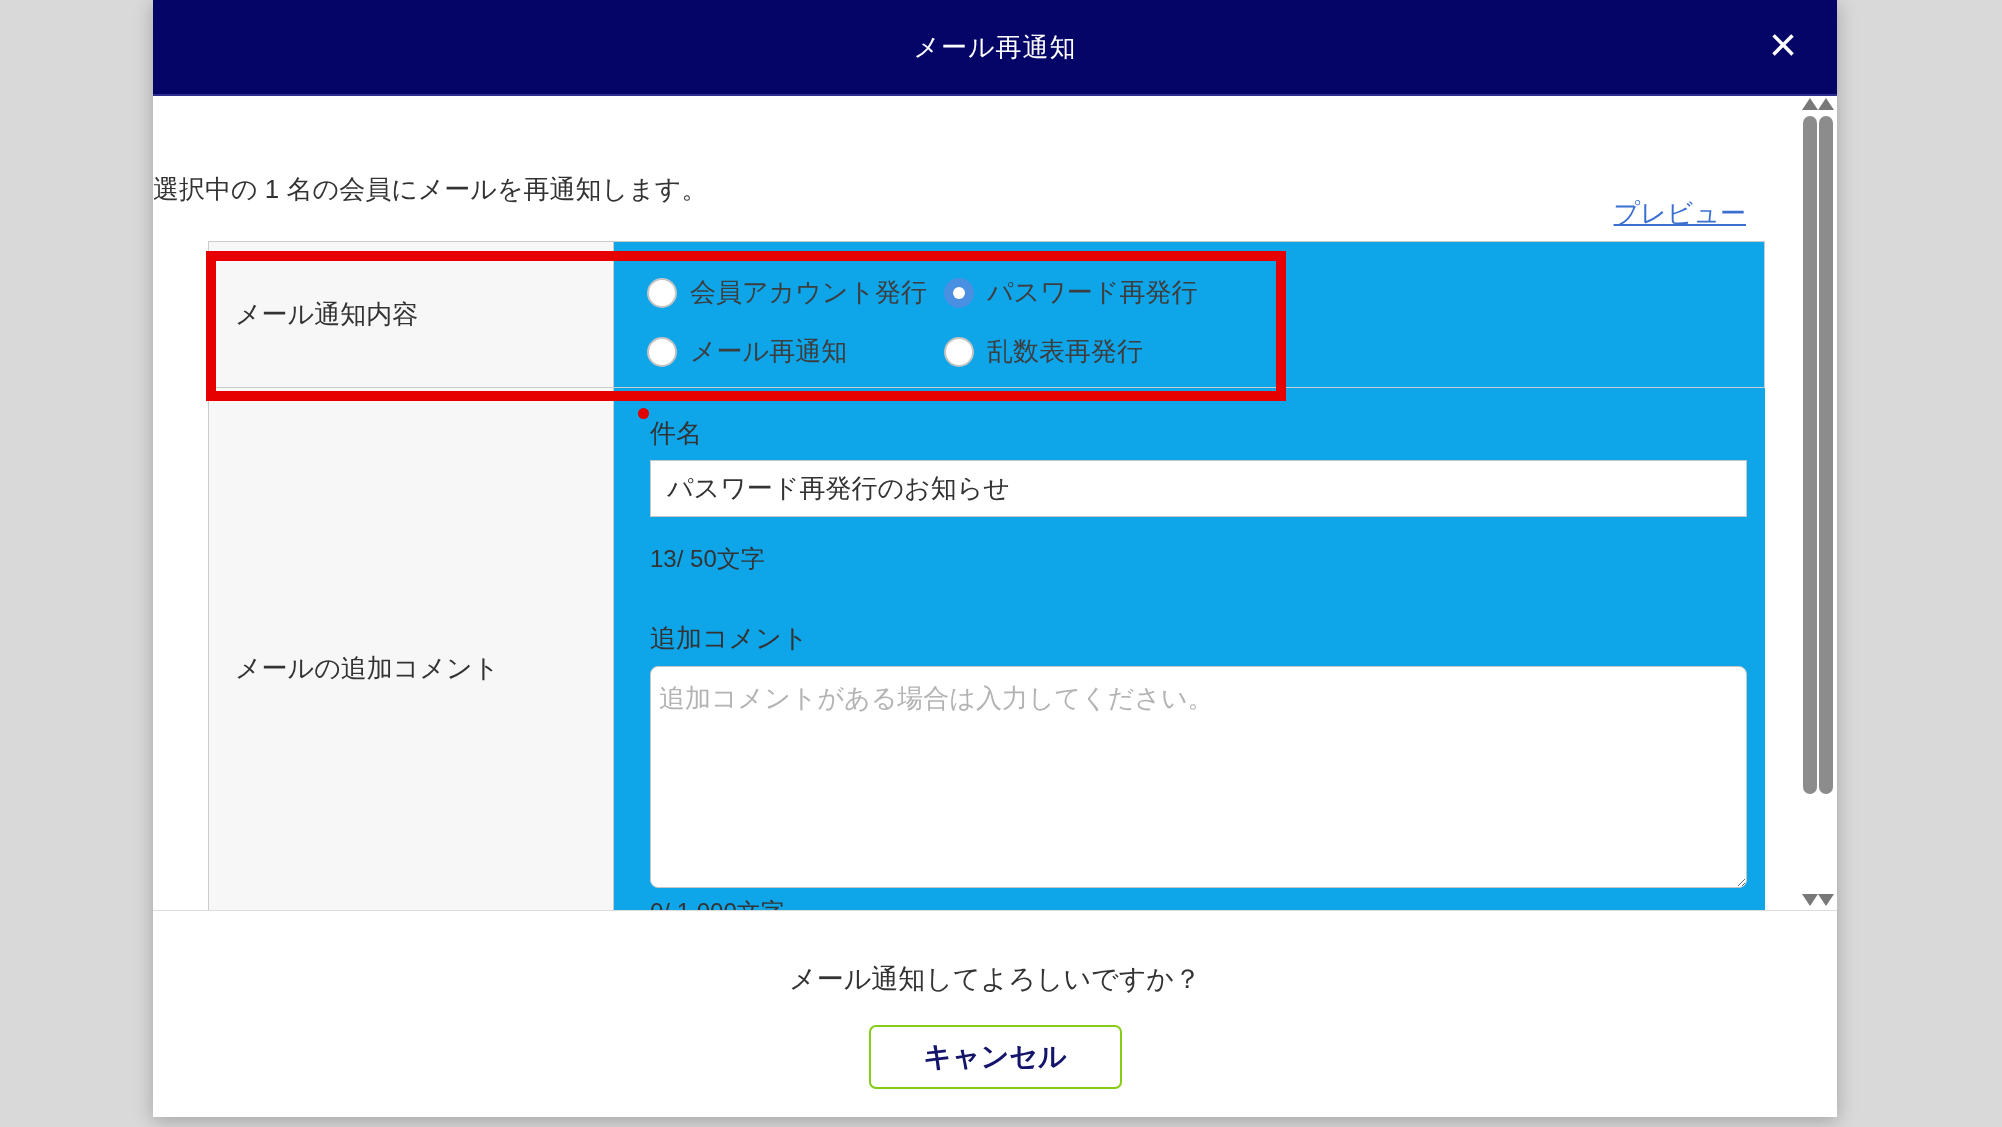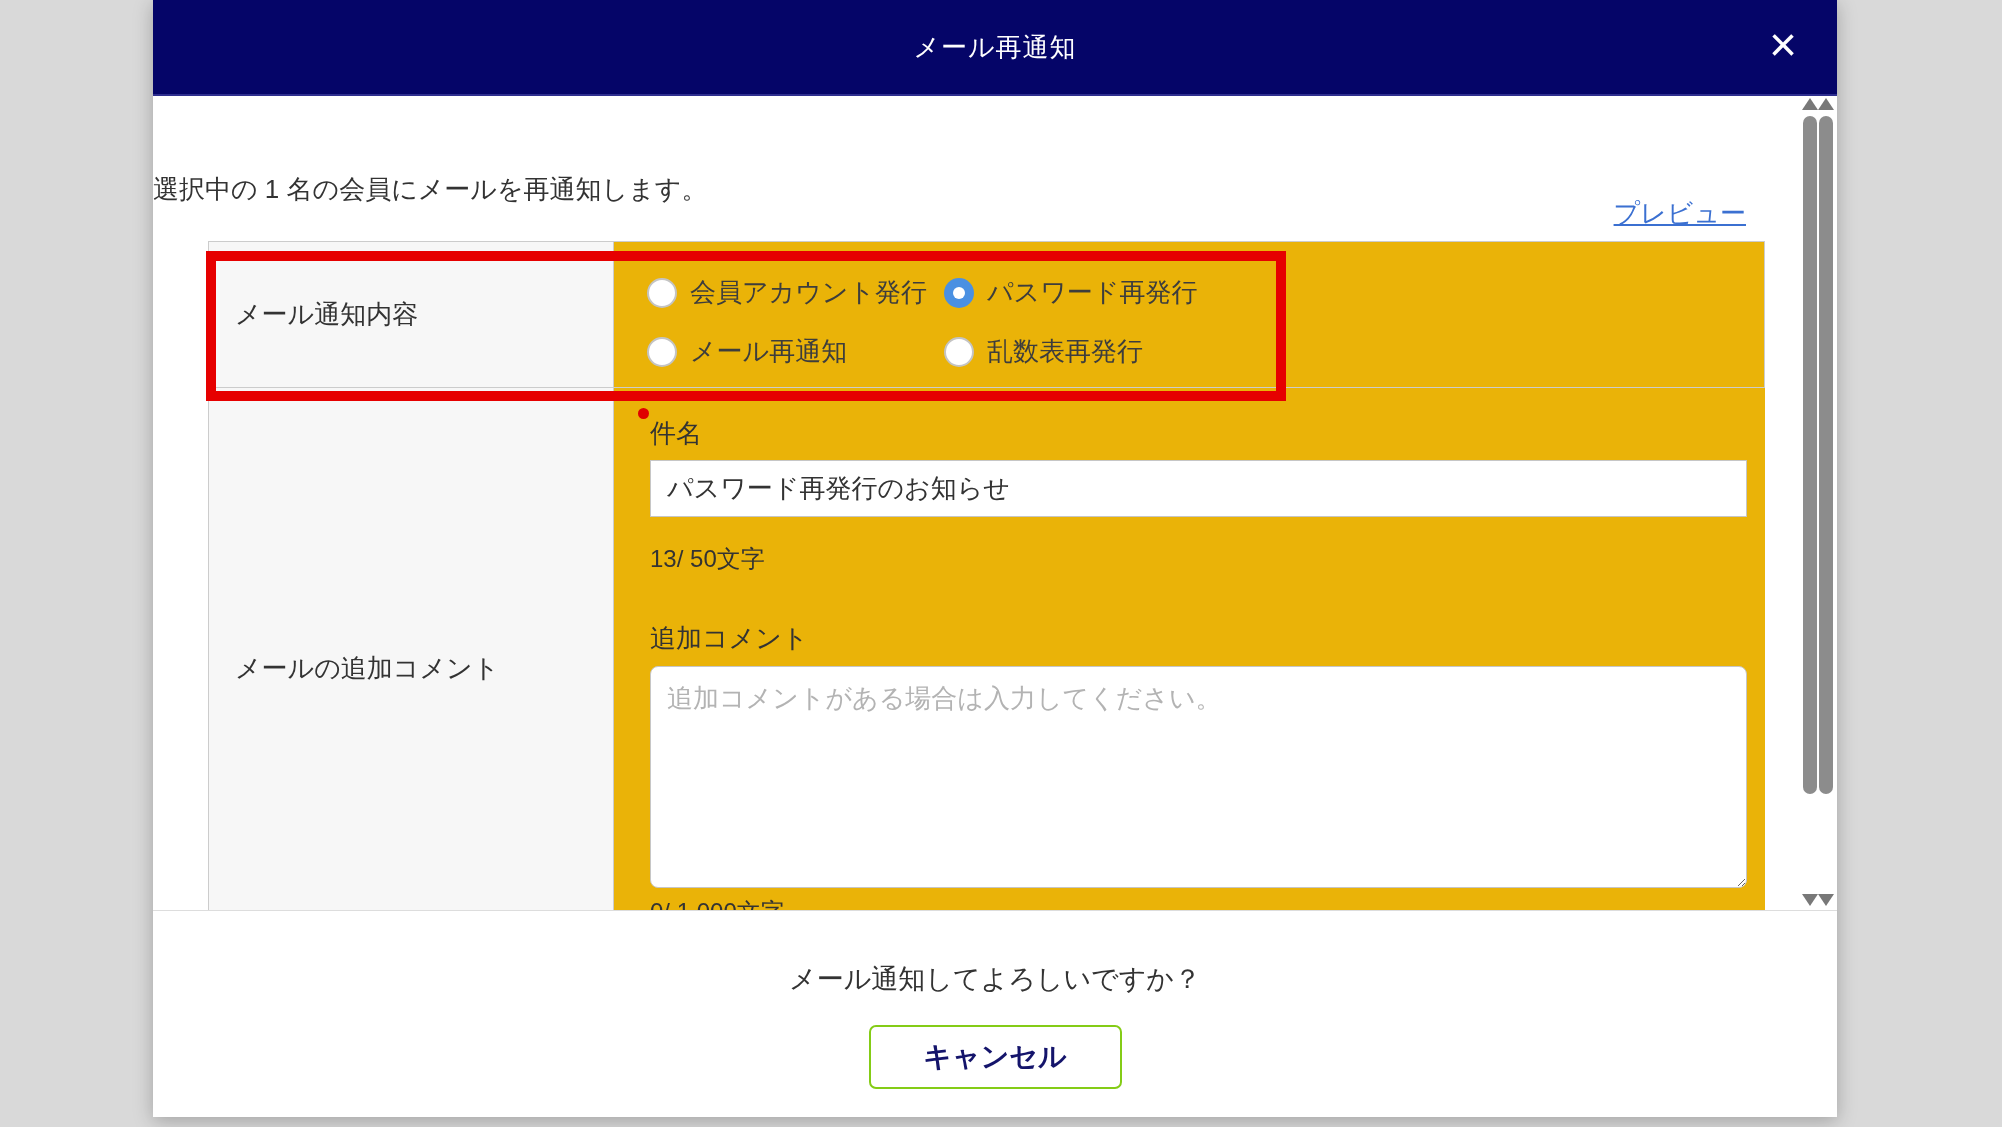--- a/index.html
+++ b/index.html
@@ -41,21 +41,21 @@
     position: absolute; left: 55px; top: 145px; width: 1557px;
     border: 1px solid #ccc; border-bottom: none;
   }
   .form-row { display: flex; }
   .form-row + .form-row { border-top: 1px solid #ccc; }
   .row-label-cell {
     width: 405px; background: #f7f7f7; border-right: 1px solid #ccc;
     display: flex; align-items: center; padding-left: 26px;
     font-size: 26px; color: #333; flex-shrink: 0;
   }
-  .row-content-cell { flex: 1; background: #eab308; }
+  .row-content-cell { flex: 1; background: #0ea5e9; }
   .row-notification { height: 145px; }
   .radio-grid {
     display: grid; grid-template-columns: 297px auto;
     row-gap: 24px; padding: 33px 0 0 33px;
   }
   .radio-option { display: flex; align-items: center; cursor: pointer; }
   .radio-circle {
     width: 30px; height: 30px; border-radius: 50%;
     border: 2px solid #c4c4c4; background: #fff; flex-shrink: 0;
     position: relative;
@@ -83,21 +83,21 @@
   .subject-input {
     display: block; margin-top: 9px; width: 1097px; height: 57px;
     border: 1px solid #c6c6c6; border-radius: 0; padding: 0 16px;
     font-size: 26px; color: #333;
     font-family: "Liberation Sans", "DejaVu Sans", sans-serif;
   }
   .char-counter { margin-top: 26px; font-size: 24px; color: #333; }
   .comment-label-wrap { margin-top: 46px; }
   .comment-textarea {
     display: block; margin-top: 10px; width: 1097px; height: 222px;
-    border: 1px solid #c6c6c6; border-radius: 8px; padding: 14px 16px;
+    border: 1px solid #c6c6c6; border-radius: 8px; padding: 14px 8px;
     font-size: 26px; color: #333; resize: both;
     font-family: "Liberation Sans", "DejaVu Sans", sans-serif;
   }
   .comment-textarea::placeholder { color: #b3b3b3; }
   .char-counter.bottom { margin-top: 8px; }
   
   .scrollbar {
     position: absolute; top: 96px; height: 814px; width: 14px; z-index: 20;
   }
   .scrollbar.inner { right: 20px; }

